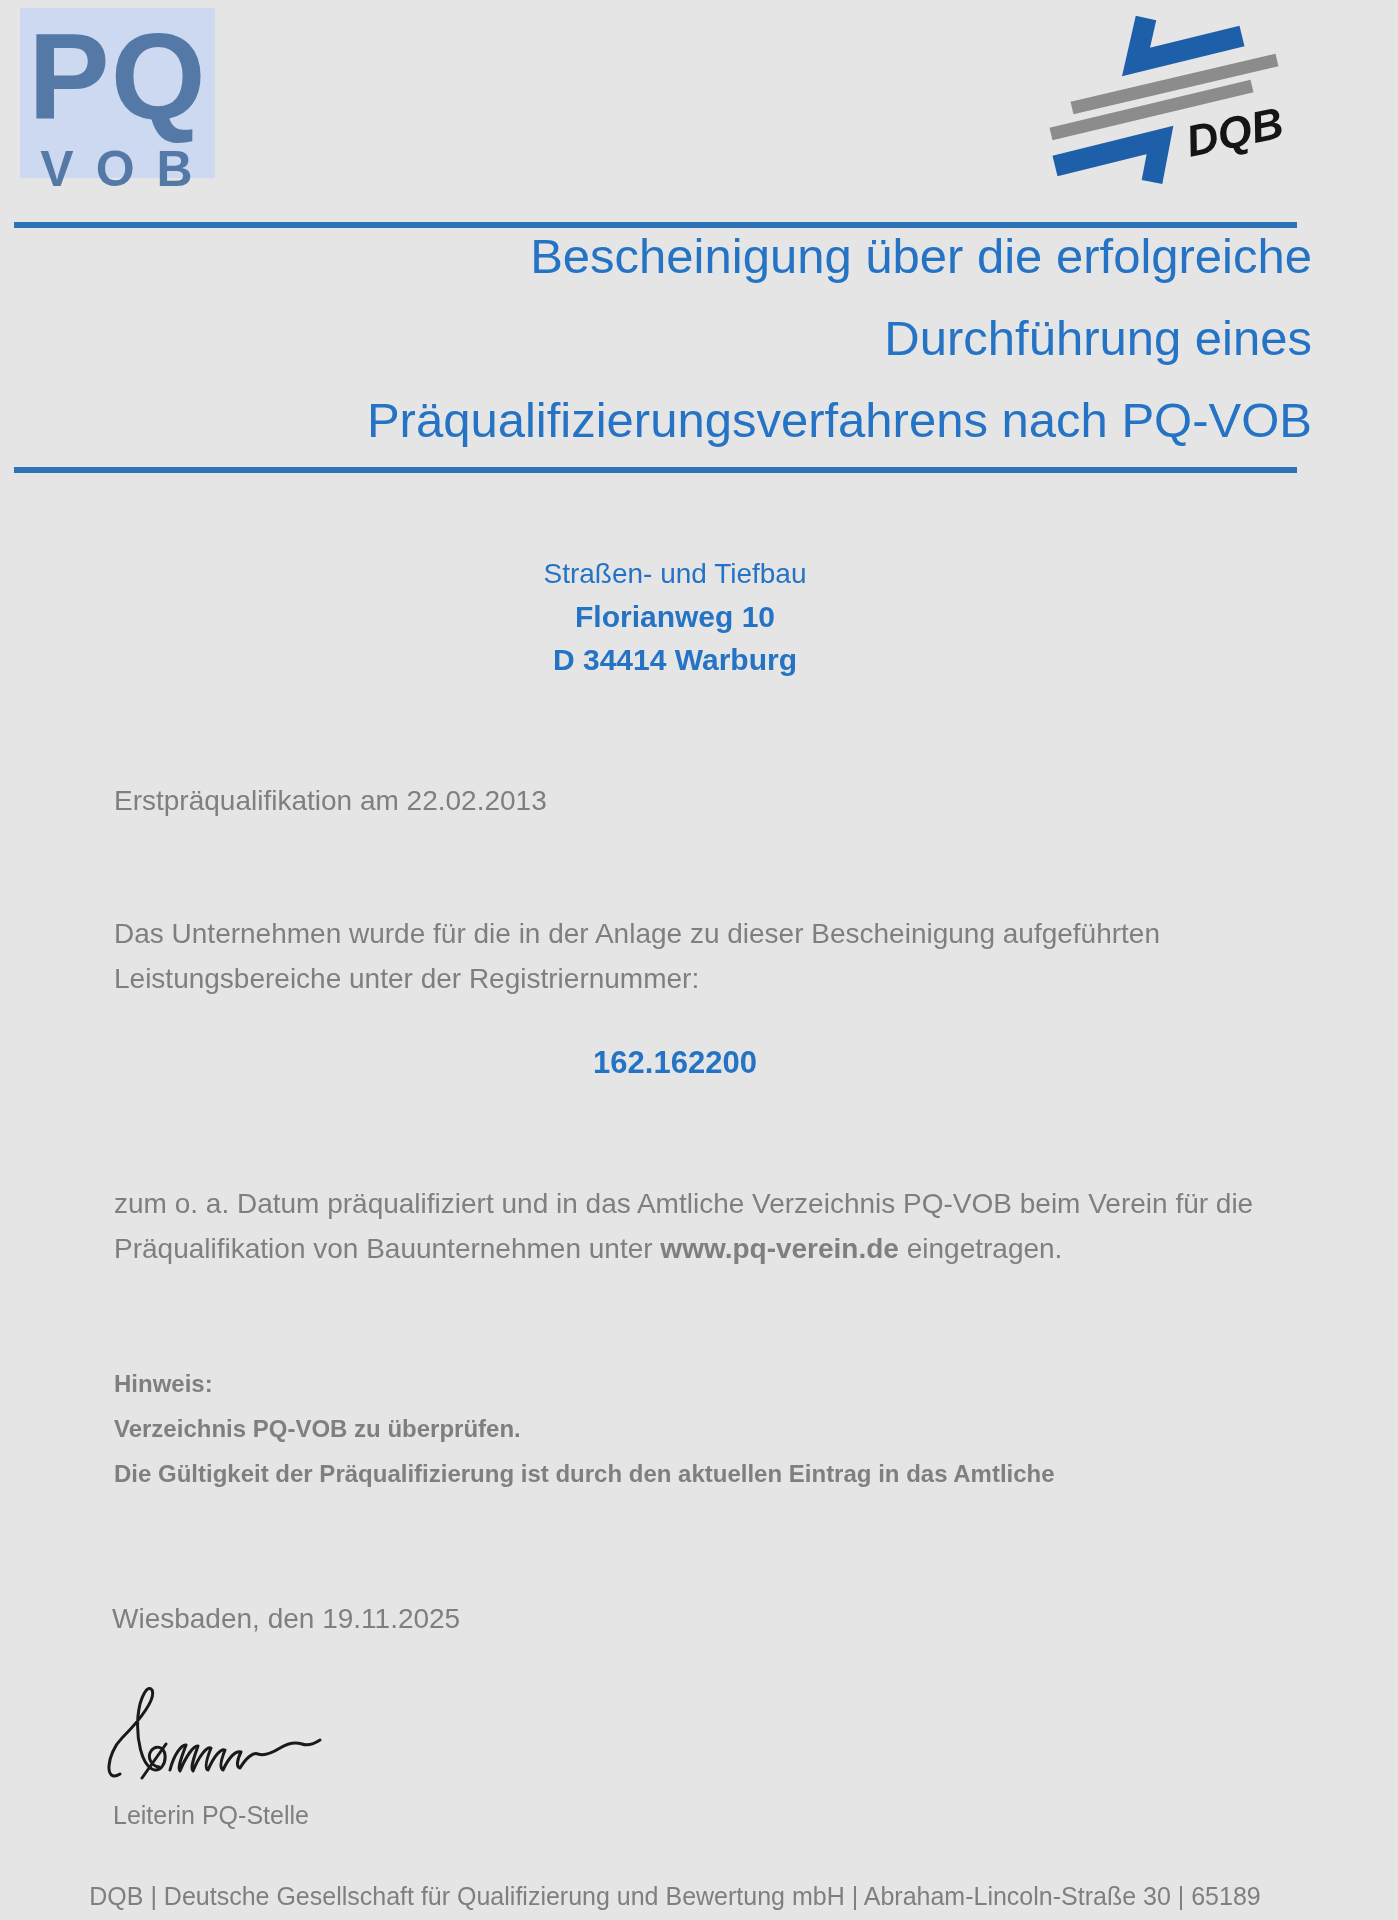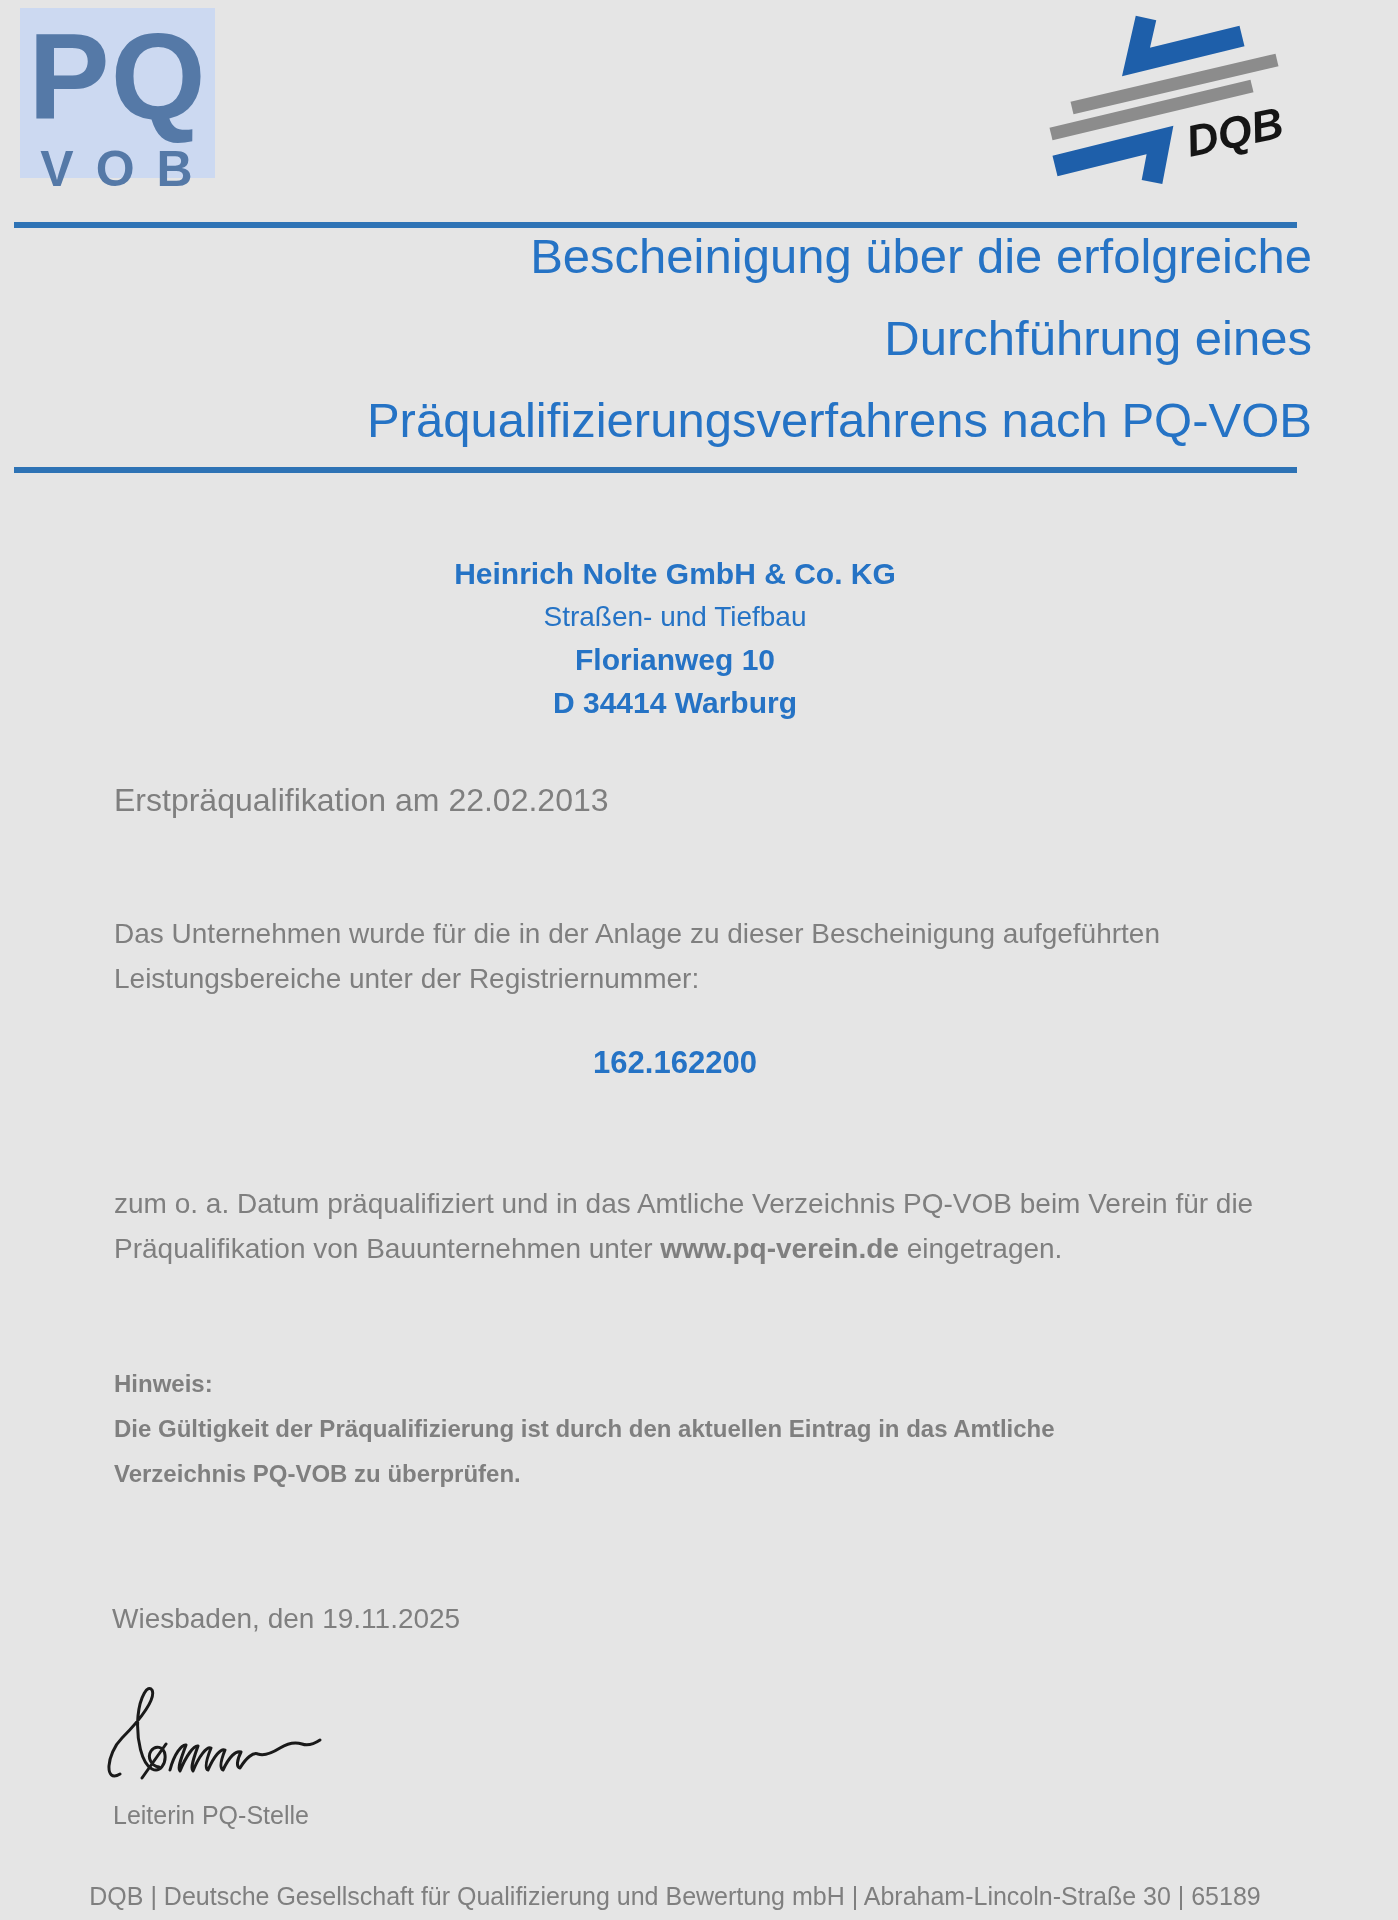--- a/index.html
+++ b/index.html
@@ -31,21 +31,21 @@
   
   .recipient {
     position:absolute; left:38px; top:552px; width:1274px;
     text-align:center; color:var(--accent,#2573c5);
   }
   .recipient .r-line { line-height:43px; }
   .r-name, .r-street, .r-city { font-size:30px; font-weight:bold; }
   .r-biz { font-size:28px; font-weight:normal; }
   
   .gray { color:var(--text-gray,#7f7f7f); }
-  .erst  { position:absolute; left:114px; top:778px; font-size:32px; line-height:45px; }
+  .erst  { position:absolute; left:114px; top:778px; font-size:28px; line-height:45px; }
   .para1 { position:absolute; left:114px; top:911px; font-size:28px; line-height:45px; }
   .regnum {
     position:absolute; left:38px; top:1040px; width:1274px; text-align:center;
     font-size:31px; line-height:45px; font-weight:bold; color:var(--accent,#2573c5);
   }
   .para2 { position:absolute; left:114px; top:1181px; font-size:28px; line-height:45px; }
   .para2 .bold-link { font-weight:bold; }
   .note  { position:absolute; left:114px; top:1361px; font-size:24px; line-height:45px; font-weight:bold; }
   .date  { position:absolute; left:112px; top:1596px; font-size:28px; line-height:45px; }
   .signature-svg { position:absolute; left:100px; top:1686px; width:240px; height:115px; }
@@ -77,21 +77,20 @@
 
   <div class="title">
     <div>Bescheinigung über die erfolgreiche</div>
     <div>Durchführung eines</div>
     <div>Präqualifizierungsverfahrens nach PQ-VOB</div>
   </div>
 
   <div class="rule rule2"></div>
 
   <div class="recipient">
-    <div class="r-line r-name">Heinrich Nolte GmbH &amp; Co. KG</div>
     <div class="r-line r-biz">Straßen- und Tiefbau</div>
     <div class="r-line r-street">Florianweg 10</div>
     <div class="r-line r-city">D 34414 Warburg</div>
   </div>
 
   <div class="erst gray">Erstpräqualifikation am 22.02.2013</div>
 
   <div class="para1 gray">
     <div>Das Unternehmen wurde für die in der Anlage zu dieser Bescheinigung aufgeführten</div>
     <div>Leistungsbereiche unter der Registriernummer:</div>
@@ -101,22 +100,22 @@
 
   <div class="para2 gray">
     <div>zum o. a. Datum präqualifiziert und in das Amtliche Verzeichnis PQ-VOB beim Verein für die</div>
     <div>
       <span>Präqualifikation von Bauunternehmen unter </span><span class="bold-link">www.pq-verein.de</span><span> eingetragen.</span>
     </div>
   </div>
 
   <div class="note gray">
     <div>Hinweis:</div>
+    <div>Verzeichnis PQ-VOB zu überprüfen.</div>
     <div>Die Gültigkeit der Präqualifizierung ist durch den aktuellen Eintrag in das Amtliche</div>
-    <div>Verzeichnis PQ-VOB zu überprüfen.</div>
   </div>
 
   <div class="date gray">Wiesbaden, den 19.11.2025</div>
 
   <svg class="signature-svg" viewBox="0 0 240 115" aria-hidden="true">
     <path d="M20,88 C4,98 6,68 22,52 C42,32 56,12 52,4 C48,-2 40,10 38,30 C36,54 42,78 52,83 C60,87 66,78 65,69 C64,60 55,59 51,65 C47,71 51,80 59,81
              M42,92 L66,58
              M70,84 C74,68 82,58 86,59 C82,70 77,82 80,85 C86,70 94,59 98,60 C94,71 90,82 93,85 C99,70 107,60 111,62 C107,72 104,82 108,84 C114,70 121,62 125,64 C121,74 119,82 123,84 C129,71 136,64 141,66 C137,74 136,81 140,82 C146,72 153,66 158,68 C164,70 172,67 180,62 C188,57 196,56 202,58 C208,60 214,58 220,54" fill="none" stroke="#1a1a1a" stroke-width="3" stroke-linecap="round" stroke-linejoin="round"></path>
   </svg>
 

